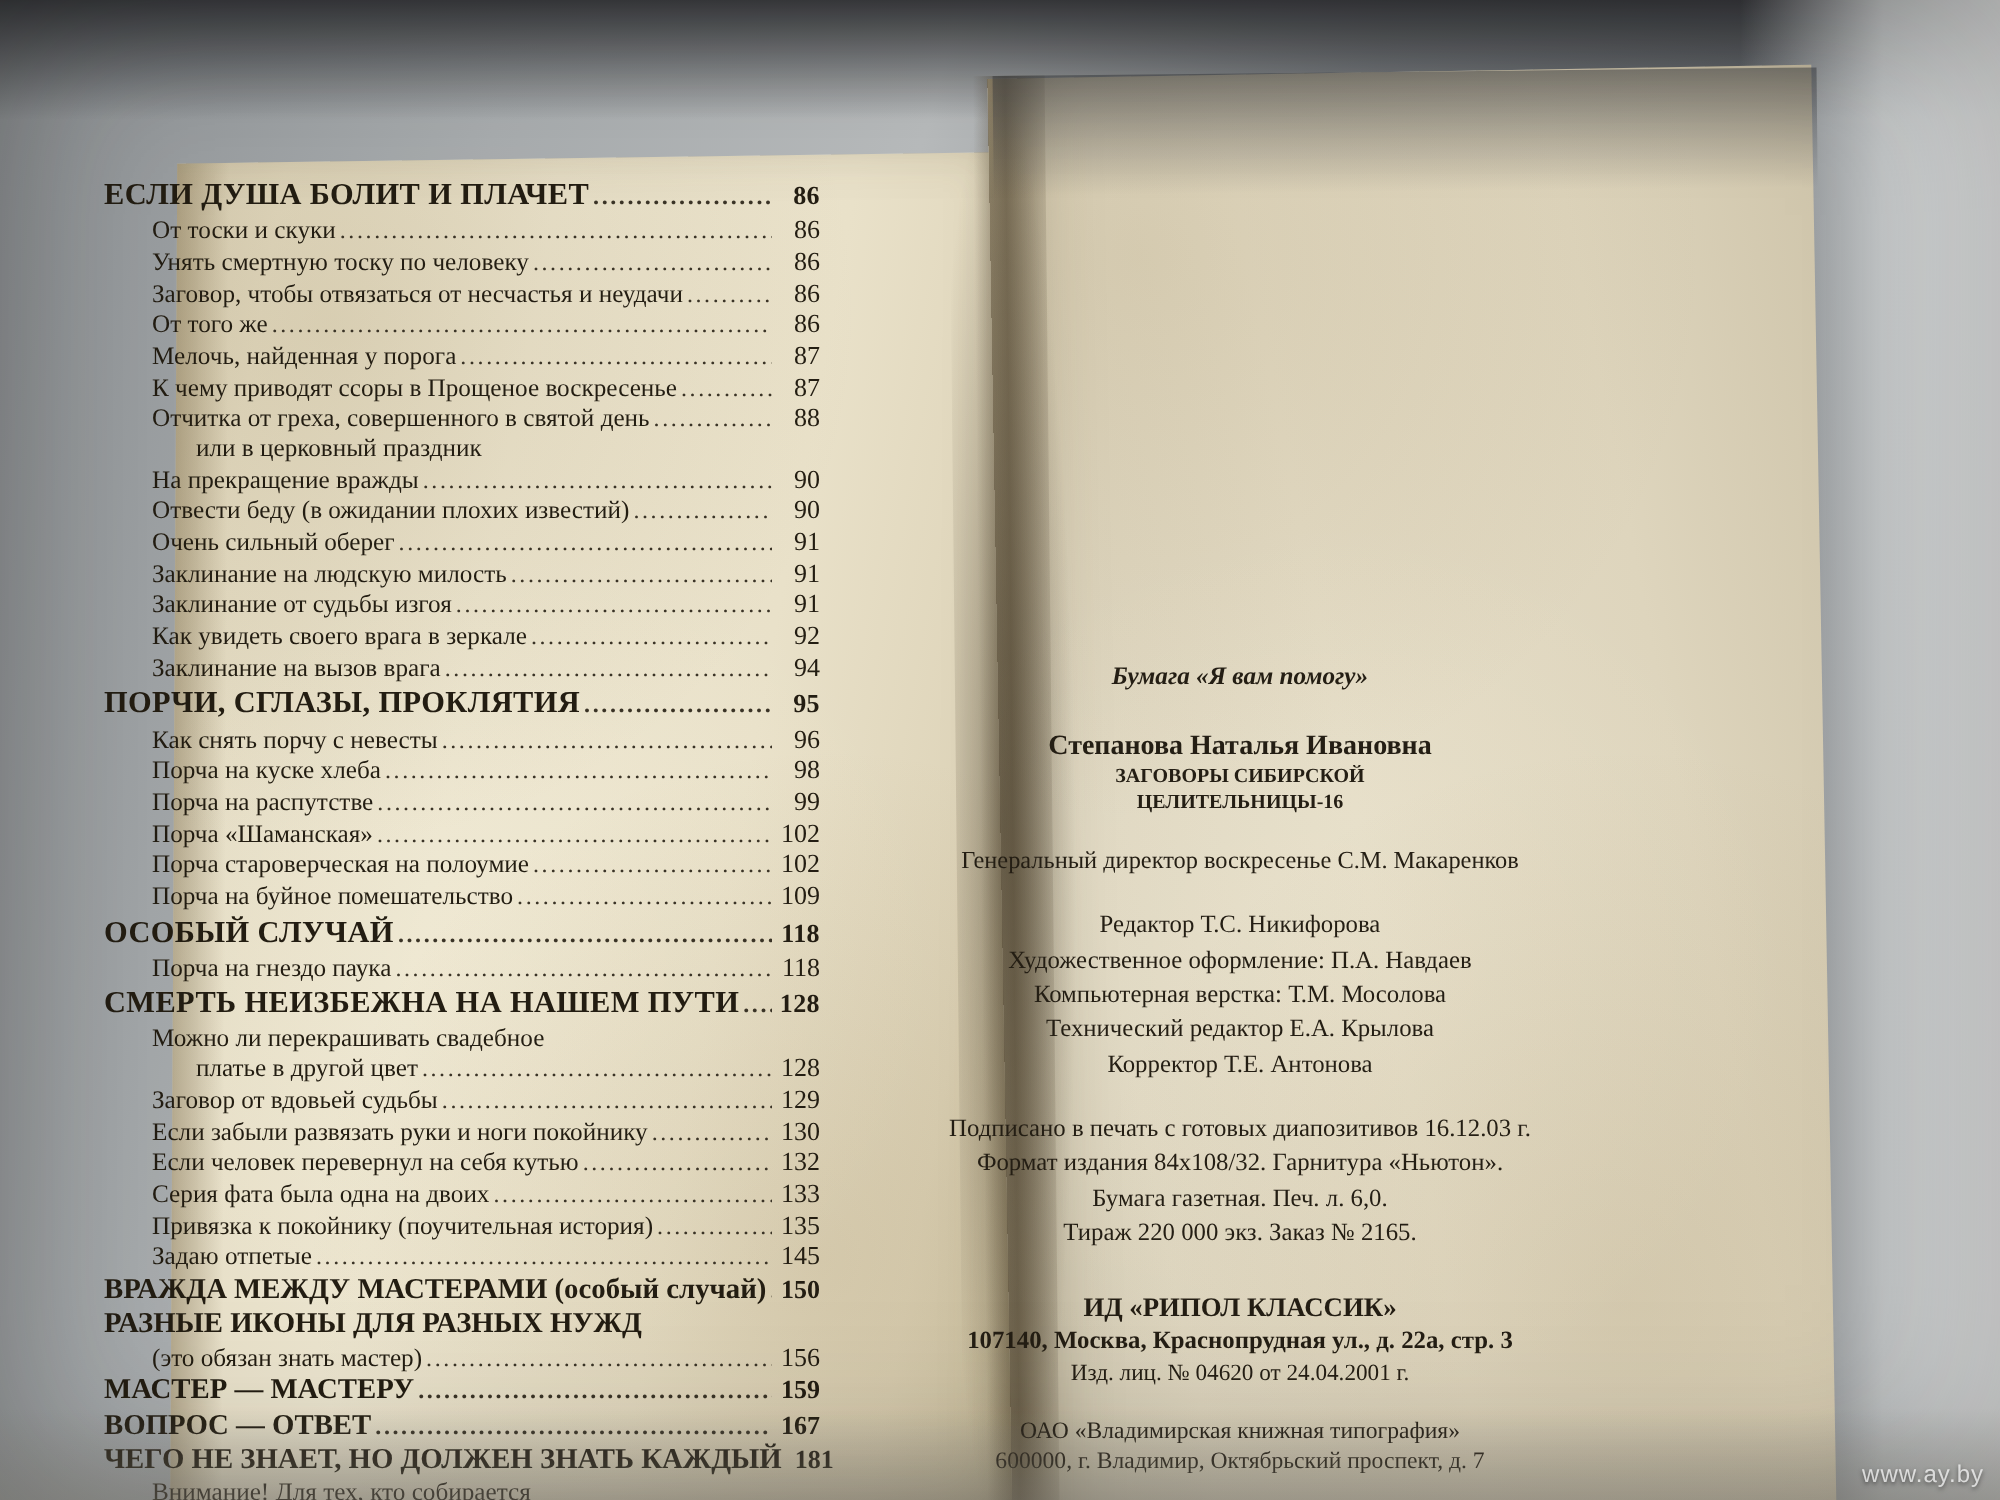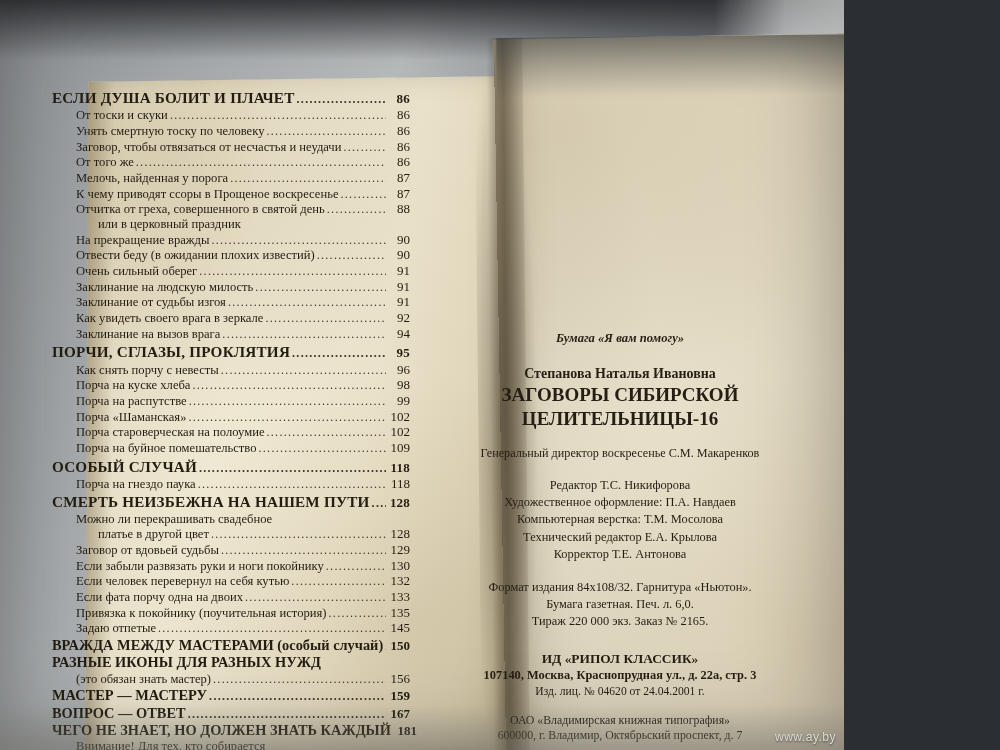--- a/index.html
+++ b/index.html
@@ -2,21 +2,21 @@
 <html><head>
 <meta charset="utf-8">
 <style>
   html, body {
     margin: 0;
     padding: 0;
     background: #2b2e33;
   }
   #page {
     position: relative;
-    width: 844px;
+    width: 1000px;
     height: 750px;
     overflow: hidden;
     background: #9fa3a6;
     font-family: "Liberation Serif", serif;
   }
 
   
   .desk {
     position: absolute;
     inset: 0;
@@ -165,21 +165,21 @@
     left: 470px;
     top: 330px;
     width: 300px;
     text-align: center;
     color: #241e14;
     font-size: 12.4px;
     line-height: 1.32;
   }
   .col-series { font-style: italic; font-weight: bold; font-size: 12.6px; margin-bottom: 18px; }
   .col-author { font-weight: bold; font-size: 14px; }
-  .col-title { font-weight: bold; font-size: 19px; line-height: 1.25; margin-bottom: 14px; }
+  .col-title { font-weight: bold; font-size: 10px; line-height: 1.25; margin-bottom: 14px; }
   .col-dir { font-size: 12.2px; margin-bottom: 16px; }
   .col-block { margin-bottom: 16px; }
   .col-block div { margin-bottom: 1px; }
   .col-pub { font-weight: bold; font-size: 13.4px; margin-top: 20px; }
   .col-addr { font-weight: bold; font-size: 12.4px; }
   .col-small { font-size: 11.6px; }
   .col-foot { font-size: 11.8px; margin-top: 14px; line-height: 1.3; }
 
   
   .watermark {
@@ -380,21 +380,21 @@
         <span class="lbl">Если забыли развязать руки и ноги покойнику</span>
         <span class="dots">........................................................................................................................</span>
         <span class="pg">130</span>
       </div>
       <div class="toc-row lvl-sub">
         <span class="lbl">Если человек перевернул на себя кутью</span>
         <span class="dots">........................................................................................................................</span>
         <span class="pg">132</span>
       </div>
       <div class="toc-row lvl-sub">
-        <span class="lbl">Если фата порчу одна на двоих</span>
+        <span class="lbl">Серия фата была одна на двоих</span>
         <span class="dots">........................................................................................................................</span>
         <span class="pg">133</span>
       </div>
       <div class="toc-row lvl-sub">
         <span class="lbl">Привязка к покойнику (поучительная история)</span>
         <span class="dots">........................................................................................................................</span>
         <span class="pg">135</span>
       </div>
       <div class="toc-row lvl-sub">
         <span class="lbl">Задаю отпетые</span>
@@ -447,20 +447,21 @@
     </div>
     <div class="col-dir">Генеральный директор воскресенье С.М. Макаренков</div>
     <div class="col-block" id="col-credits">
         <div>Редактор Т.С. Никифорова</div>
         <div>Художественное оформление: П.А. Навдаев</div>
         <div>Компьютерная верстка: Т.М. Мосолова</div>
         <div>Технический редактор Е.А. Крылова</div>
         <div>Корректор Т.Е. Антонова</div>
       </div>
     <div class="col-block" id="col-imprint">
+        <div>Подписано в печать с готовых диапозитивов 16.12.03 г.</div>
         <div>Формат издания 84х108/32. Гарнитура «Ньютон».</div>
         <div>Бумага газетная. Печ. л. 6,0.</div>
         <div>Тираж 220 000 экз. Заказ № 2165.</div>
       </div>
     <div class="col-pub">ИД «РИПОЛ КЛАССИК»</div>
     <div class="col-addr">107140, Москва, Краснопрудная ул., д. 22а, стр. 3</div>
     <div class="col-small">Изд. лиц. № 04620 от 24.04.2001 г.</div>
     <div class="col-foot" id="col-printer">
         <div>ОАО «Владимирская книжная типография» </div>
         <div>600000, г. Владимир, Октябрьский проспект, д. 7</div>

